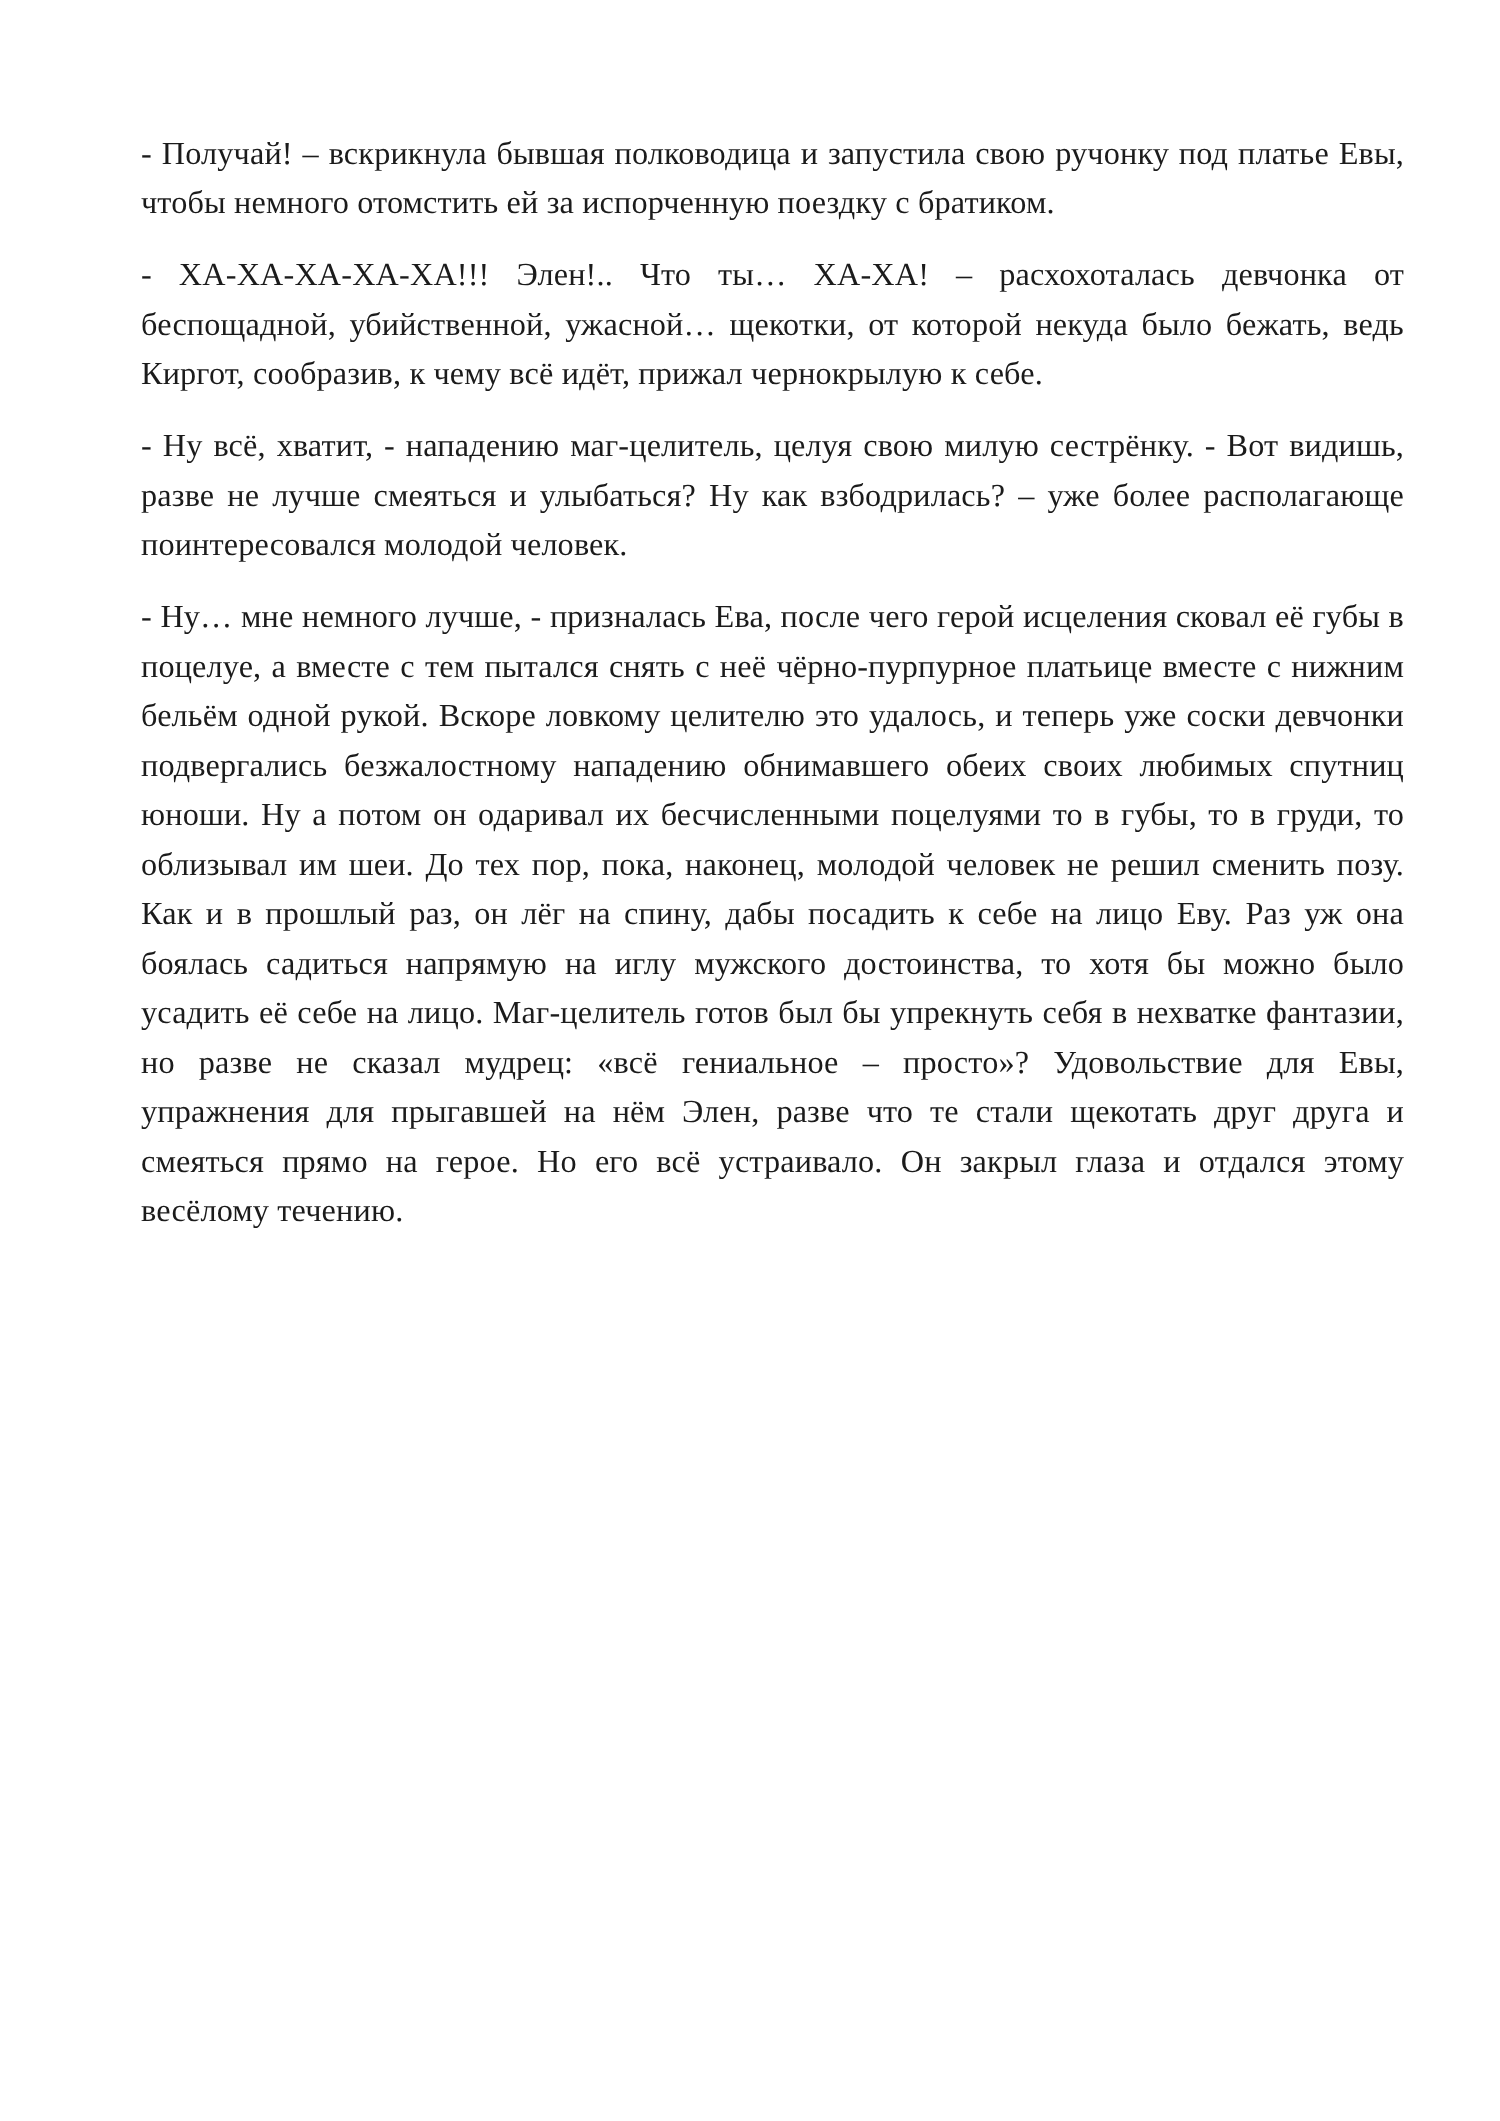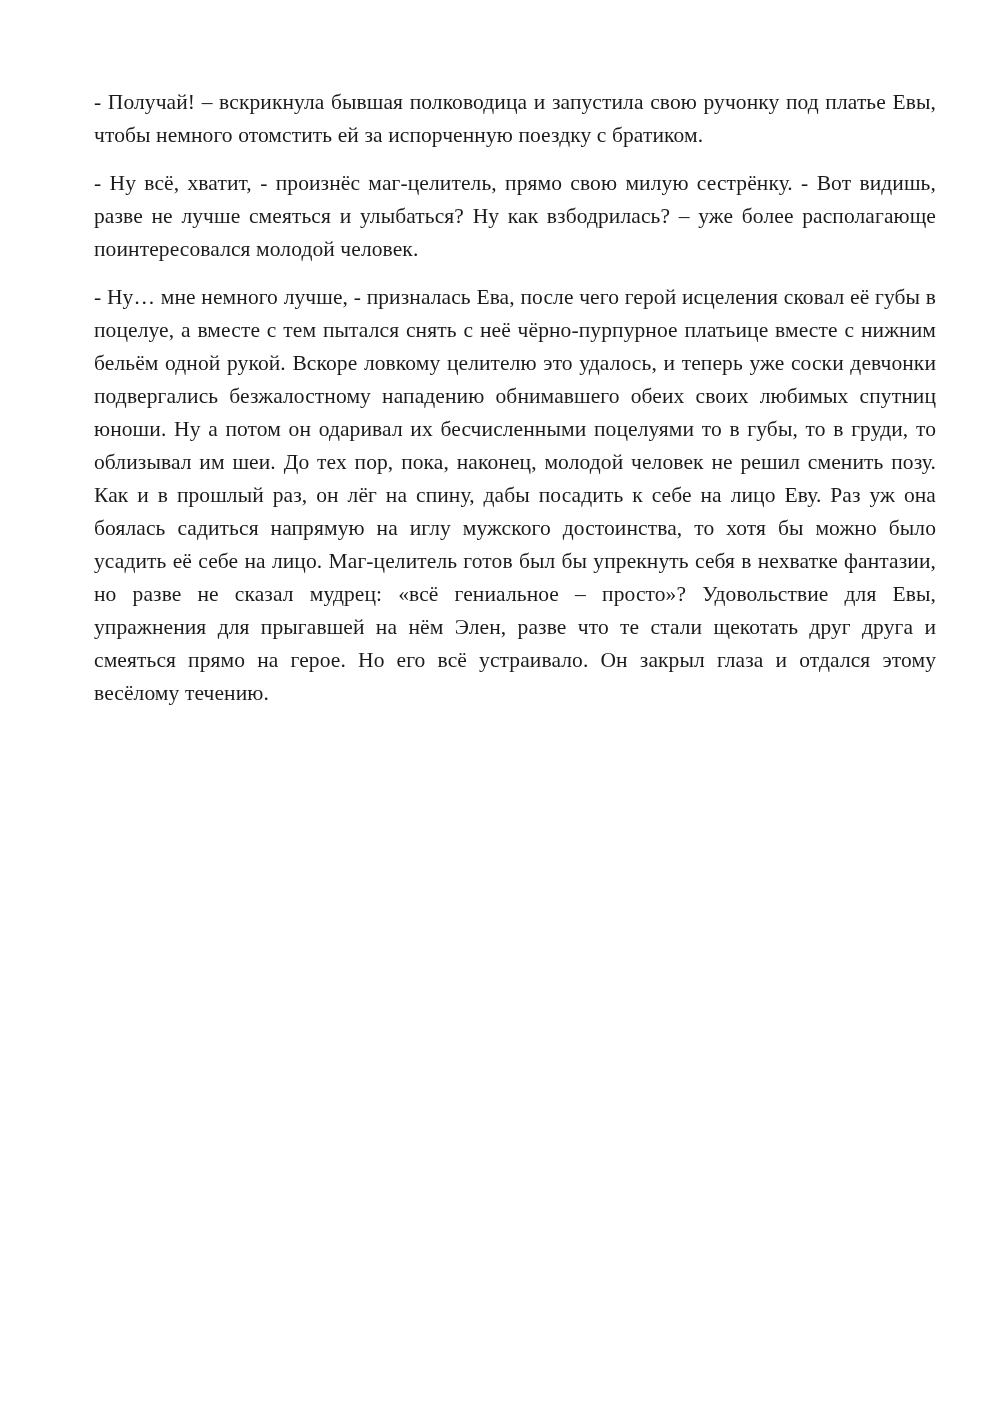--- a/index.html
+++ b/index.html
@@ -41,17 +41,18 @@
     font-size: 19px;
     color: #b91c1c;
   }
 </style>
 </head>
 <body>
 
 <div class="page">
   <div class="text-block">
     <p>- Получай! – вскрикнула бывшая полководица и запустила свою ручонку под платье Евы, чтобы немного отомстить ей за испорченную поездку с братиком.</p>
-    <p>- Ну всё, хватит, - произнёс маг-целитель, прямо свою милую сестрёнку. - Вот видишь, разве не лучше смеяться и улыбаться? Ну как взбодрилась? – уже более располагающе поинтересовался молодой человек.</p>
+    <p>- ХА-ХА-ХА-ХА-ХА!!! Элен!.. Что ты… ХА-ХА! – расхохоталась девчонка от беспощадной, убийственной, ужасной… щекотки, от которой некуда было бежать, ведь Киргот, сообразив, к чему всё идёт, прижал чернокрылую к себе.</p>
+    <p>- Ну всё, хватит, - нападению маг-целитель, целуя свою милую сестрёнку. - Вот видишь, разве не лучше смеяться и улыбаться? Ну как взбодрилась? – уже более располагающе поинтересовался молодой человек.</p>
     <p>- Ну… мне немного лучше, - призналась Ева, после чего герой исцеления сковал её губы в поцелуе, а вместе с тем пытался снять с неё чёрно-пурпурное платьице вместе с нижним бельём одной рукой. Вскоре ловкому целителю это удалось, и теперь уже соски девчонки подвергались безжалостному нападению обнимавшего обеих своих любимых спутниц юноши. Ну а потом он одаривал их бесчисленными поцелуями то в губы, то в груди, то облизывал им шеи. До тех пор, пока, наконец, молодой человек не решил сменить позу. Как и в прошлый раз, он лёг на спину, дабы посадить к себе на лицо Еву. Раз уж она боялась садиться напрямую на иглу мужского достоинства, то хотя бы можно было усадить её себе на лицо. Маг-целитель готов был бы упрекнуть себя в нехватке фантазии, но разве не сказал мудрец: «всё гениальное – просто»? Удовольствие для Евы, упражнения для прыгавшей на нём Элен, разве что те стали щекотать друг друга и смеяться прямо на герое. Но его всё устраивало. Он закрыл глаза и отдался этому весёлому течению.</p>
   </div>
   <div class="page-number">114</div>
 </div>
 
 </body></html>

